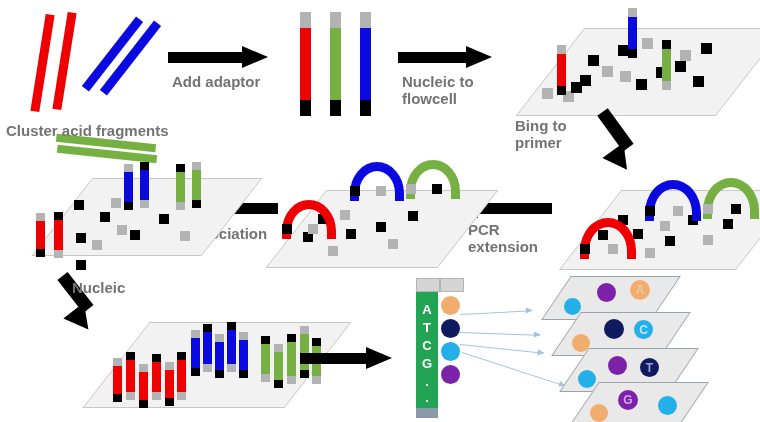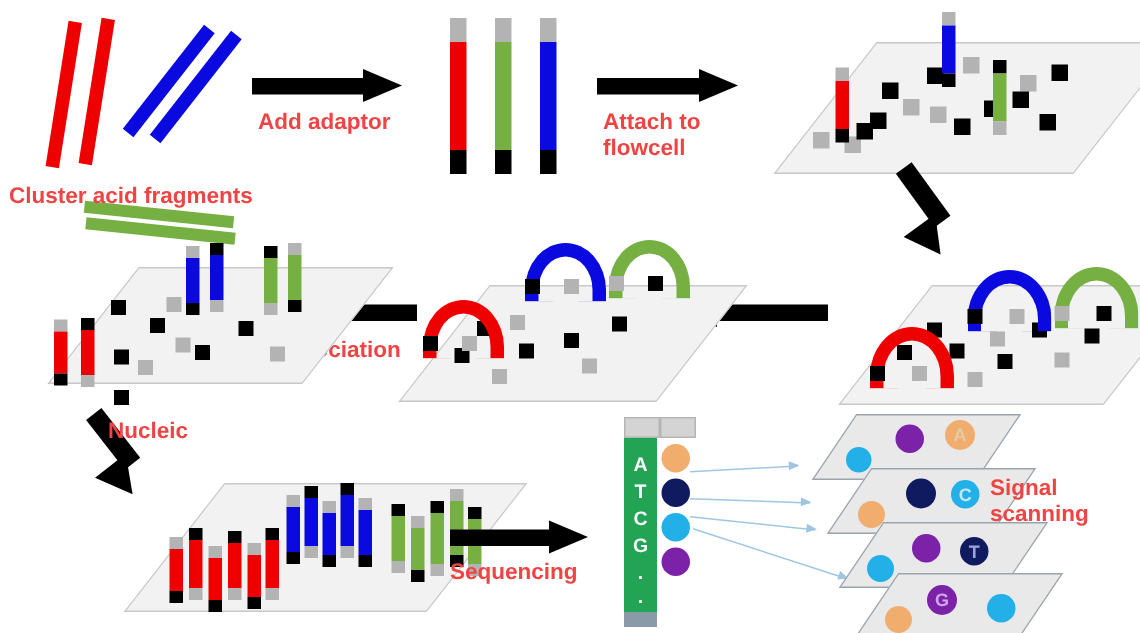--- a/index.html
+++ b/index.html
@@ -1,19 +1,19 @@
 <!DOCTYPE html>
 <html><head>
 <meta charset="utf-8">
 <style>
   html,body{margin:0;padding:0;background:#ffffff;}
   body{width:760px;height:422px;position:relative;overflow:hidden;
        font-family:"Liberation Sans",sans-serif;}
   .stage{position:absolute;left:0;top:0;width:760px;height:422px;}
-  .lbl{position:absolute;font-weight:bold;color:#ef4444;line-height:1.12;white-space:pre-line;}
+  .lbl{position:absolute;font-weight:bold;color:#737373;line-height:1.12;white-space:pre-line;}
 
   
   .frag{position:absolute;}
   .seg{position:absolute;left:0;width:100%;}
 
   
   .cell{position:absolute;background:#f2f2f2;border:1px solid #c8c8c8;
         transform:skewX(-38deg);}
   .cellwrap{position:absolute;}
 
@@ -83,21 +83,21 @@
       <div class="seg" style="top:0;height:16px;background:#b3b3b3;"></div>
       <div class="seg" style="top:16px;height:72px;background:#0a0ae0;"></div>
       <div class="seg" style="top:88px;height:16px;background:#000;"></div>
     </div>
   </div>
 
   <div class="arrow" style="left:398px;top:46px;width:100px;height:22px;">
     <div class="shaft" style="left:0;top:6px;width:72px;height:11px;"></div>
     <div class="head" style="left:68px;top:0;border-left:26px solid #000;border-top:11px solid transparent;border-bottom:11px solid transparent;"></div>
   </div>
-  <div class="lbl" style="left:402px;top:74px;font-size:15px;">Attach to
+  <div class="lbl" style="left:402px;top:74px;font-size:15px;">Nucleic to
 flowcell</div>
 
   <div class="cellwrap" style="left:520px;top:28px;width:230px;height:88px;">
     <div class="cell" style="left:30px;top:0;width:198px;height:86px;"></div>
 
     <div class="sq" style="left:68px;top:27px;width:11px;height:11px;background:#000;"></div>
     <div class="sq" style="left:98px;top:17px;width:11px;height:11px;background:#000;"></div>
     <div class="sq" style="left:122px;top:10px;width:11px;height:11px;background:#b3b3b3;"></div>
     <div class="sq" style="left:82px;top:38px;width:11px;height:11px;background:#b3b3b3;"></div>
     <div class="sq" style="left:60px;top:47px;width:11px;height:11px;background:#000;"></div>
@@ -121,20 +121,22 @@
       <div class="seg" style="top:0;height:9px;background:#b3b3b3;"></div>
       <div class="seg" style="top:9px;height:32px;background:#0a0ae0;"></div>
       <div class="seg" style="top:41px;height:9px;background:#000;"></div>
     </div>
     <div class="frag" style="left:142px;top:12px;width:9px;height:50px;">
       <div class="seg" style="top:0;height:9px;background:#000;"></div>
       <div class="seg" style="top:9px;height:32px;background:#76b043;"></div>
       <div class="seg" style="top:41px;height:9px;background:#b3b3b3;"></div>
     </div>
   </div>
+  <div class="lbl" style="left:515px;top:118px;font-size:15px;">Bing to
+primer</div>
 
   <div style="position:absolute;left:590px;top:112px;width:70px;height:62px;">
     <div style="position:absolute;left:6px;top:0;width:13px;height:44px;background:#000;transform:rotate(-36deg);transform-origin:50% 0;"></div>
     <div style="position:absolute;left:17px;top:36px;width:0;height:0;
          border-top:24px solid #000;border-left:13px solid transparent;border-right:13px solid transparent;transform:rotate(-36deg);"></div>
   </div>
 
   <div class="cellwrap" style="left:560px;top:178px;width:200px;height:90px;">
     <div class="cell" style="left:30px;top:12px;width:175px;height:78px;"></div>
 
@@ -164,20 +166,22 @@
       <div class="lg" style="border-width:9px;"></div>
     </div>
     <div class="sq" style="left:143px;top:26px;width:10px;height:10px;background:#b3b3b3;"></div>
     <div class="sq" style="left:171px;top:26px;width:10px;height:10px;background:#000;"></div>
   </div>
 
   <div class="arrow" style="left:452px;top:198px;width:100px;height:22px;">
     <div class="shaft" style="left:24px;top:5px;width:76px;height:11px;"></div>
     <div class="head" style="left:0;top:0;border-right:26px solid #000;border-top:10px solid transparent;border-bottom:10px solid transparent;"></div>
   </div>
+  <div class="lbl" style="left:468px;top:222px;font-size:15px;">PCR
+extension</div>
 
   <div class="cellwrap" style="left:268px;top:176px;width:200px;height:92px;">
     <div class="cell" style="left:28px;top:14px;width:170px;height:76px;"></div>
 
     <div class="sq" style="left:50px;top:38px;width:10px;height:10px;background:#000;"></div>
     <div class="sq" style="left:35px;top:56px;width:10px;height:10px;background:#000;"></div>
     <div class="sq" style="left:72px;top:34px;width:10px;height:10px;background:#b3b3b3;"></div>
     <div class="sq" style="left:78px;top:53px;width:10px;height:10px;background:#000;"></div>
     <div class="sq" style="left:108px;top:46px;width:10px;height:10px;background:#000;"></div>
     <div class="sq" style="left:120px;top:63px;width:10px;height:10px;background:#b3b3b3;"></div>
@@ -348,21 +352,20 @@
         <div class="seg" style="top:0;height:8px;background:#000;"></div>
         <div class="seg" style="top:8px;height:30px;background:#76b043;"></div>
         <div class="seg" style="top:38px;height:8px;background:#b3b3b3;"></div>
       </div>
   </div>
 
   <div class="arrow" style="left:300px;top:348px;width:110px;height:22px;">
     <div class="shaft" style="left:0;top:5px;width:70px;height:11px;"></div>
     <div class="head" style="left:66px;top:-1px;border-left:26px solid #000;border-top:11px solid transparent;border-bottom:11px solid transparent;"></div>
   </div>
-  <div class="lbl" style="left:300px;top:374px;font-size:15px;">Sequencing</div>
 
   <div style="position:absolute;left:410px;top:278px;width:70px;height:140px;">
     <div class="seqcol" style="left:6px;top:10px;width:22px;height:128px;">
       <div class="ltr" style="top:14px;font-size:13px;">A</div>
       <div class="ltr" style="top:32px;font-size:13px;">T</div>
       <div class="ltr" style="top:50px;font-size:13px;">C</div>
       <div class="ltr" style="top:68px;font-size:13px;">G</div>
       <div class="ltr" style="top:86px;font-size:13px;">.</div>
       <div class="ltr" style="top:102px;font-size:13px;">.</div>
     </div>
@@ -413,16 +416,14 @@
     <div class="panelwrap" style="left:50px;top:106px;width:130px;height:44px;">
       <div class="panel" style="left:14px;top:0;width:108px;height:42px;"></div>
       <div class="dot" style="left:20px;top:22px;width:18px;height:18px;background:#f0ad6e;"></div>
       <div class="dotltr" style="left:48px;top:8px;width:20px;height:20px;background:#7b22a8;color:#d3a6ea;font-size:12px;">
         <span>G</span>
       </div>
       <div class="dot" style="left:88px;top:14px;width:19px;height:19px;background:#23b0e8;"></div>
     </div>
   </div>
 
-  <div class="lbl" style="left:660px;top:318px;font-size:15px;">Signal
-scanning</div>
 
 </div>
 
 </body></html>

